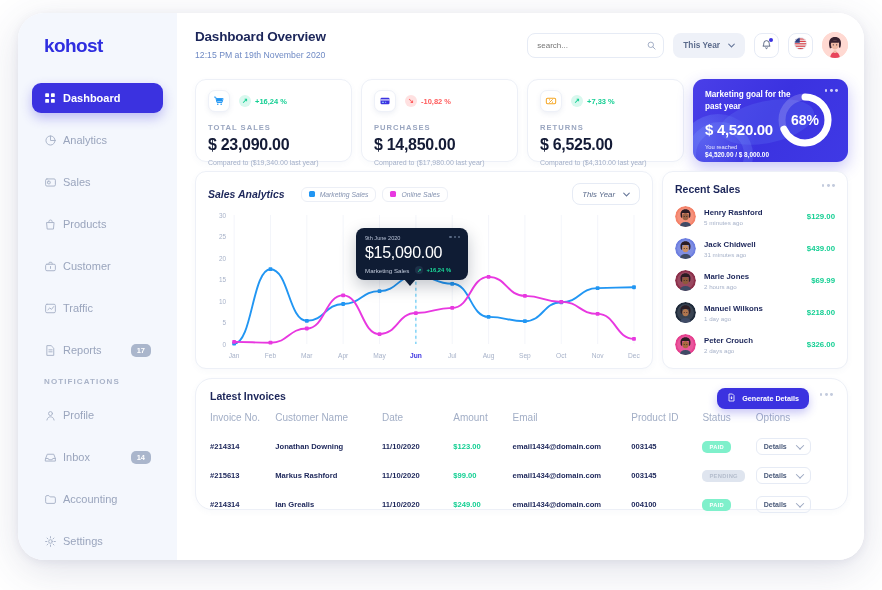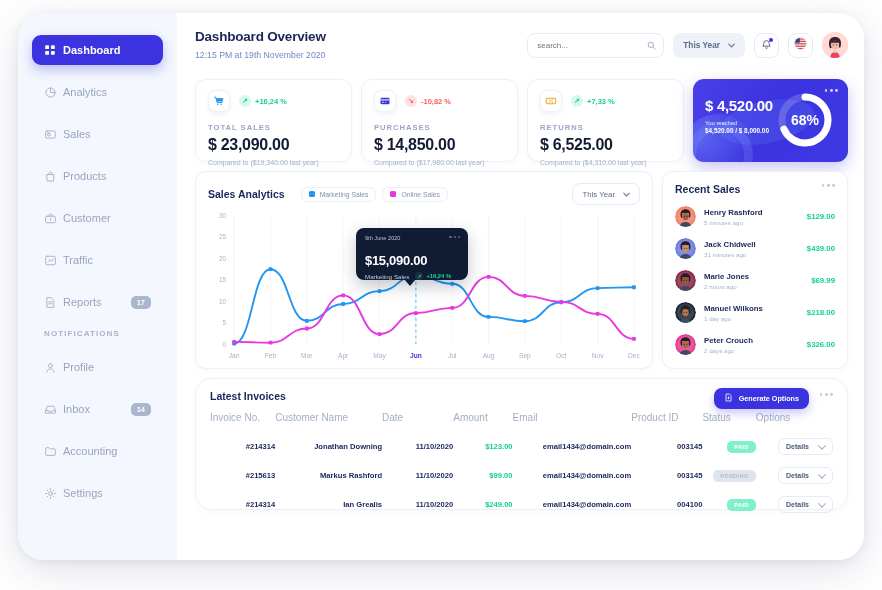--- a/index.html
+++ b/index.html
@@ -194,21 +194,21 @@
 
   
   #mid-row { display: flex; gap: 9px; margin-top: 9px; }
   #chart-card {
     flex: 1 1 auto; width: 455px;
     height: 198px;
     border: 1px solid #edf0f7; border-radius: 11px; background:#fff;
     padding: 11px 12px 6px 12px; position: relative;
     box-shadow: 0 2px 6px rgba(80,100,150,.04);
   }
-  #chart-head { display: flex; align-items: center; gap: 16px; }
+  #chart-head { display: flex; align-items: center; gap: 16px; font-style: italic; }
   #chart-title { font-size: 10.5px; font-weight: bold; color: #1b2559; }
   .legend-chip {
     display: flex; align-items: center; gap: 5px;
     border: 1px solid #eceff6; border-radius: 6px;
     padding: 3px 7px; font-size: 6.8px; color: #8492b0;
   }
   .legend-chip .sq { width: 6px; height: 6px; border-radius: 1.5px; }
   #chart-year {
     margin-left: auto;
     border: 1px solid #e6ebf5; border-radius: 8px;
@@ -224,21 +224,21 @@
     background: #0f1c34; border-radius: 8px;
     padding: 7px 9px; color: #fff; z-index: 5;
     box-shadow: 0 6px 16px rgba(15,28,52,.25);
   }
   #chart-tooltip::after {
     content: ""; position: absolute; left: 48px; bottom: -6px;
     border-left: 6px solid transparent; border-right: 6px solid transparent;
     border-top: 7px solid #0f1c34;
   }
   #tt-date { font-size: 5.6px; color: #b6c0d4; }
-  #tt-value { font-size: 13px; font-weight: bold; margin-top: 12px; letter-spacing:-.3px;}
+  #tt-value { font-size: 16px; font-weight: normal; margin-top: 3px; letter-spacing:-.3px;}
   #tt-bottom { display: flex; align-items: center; gap: 6px; margin-top: 4px; }
   #tt-series { font-size: 6.2px; color: #c3cbdc; }
   #tt-pct { font-size: 5.8px; color: #19dd9a; font-weight: bold; display:flex; align-items:center; gap:3px;}
   #tt-pct .circ { width: 8px; height:8px; border-radius:50%; background:#1d3048; display:flex;align-items:center;justify-content:center;font-size:5px;}
   #tt-dots { position: absolute; right: 8px; top: 8px; display: flex; gap: 2px; }
   #tt-dots i { width: 2.2px; height: 2.2px; border-radius:50%; background: #5a6a85; display:block;}
 
   
   #recent-card {
     flex: 0 0 186px;
@@ -270,21 +270,21 @@
     border-radius: 8px; height: 21px;
     display: flex; align-items: center; gap: 6px;
     padding: 0 10px; font-size: 7.2px; font-weight: bold;
     cursor: pointer; box-shadow: 0 4px 10px rgba(59,50,224,.28);
   }
   table { width: 100%; border-collapse: collapse; margin-top: 10px; table-layout: fixed; }
   th {
     text-align: left; font-size: 10px; font-weight: normal;
     color: #a2aec6; padding-bottom: 9px;
   }
-  td { font-size: 7.6px; color: #1b2559; font-weight: bold; padding: 6px 0; text-align: right; }
+  td { font-size: 7.6px; color: #1b2559; font-weight: bold; padding: 6px 0; }
   td.amount { color: #14cf93; }
   .status-pill {
     display: inline-block; font-size: 5.8px; font-weight: bold;
     padding: 3px 7px; border-radius: 5px; letter-spacing:.3px;
   }
   .status-pill.paid { background: #7ff0cb; color: #ffffff; }
   .status-pill.pending { background: #dfe5ef; color: #b4bdcd; }
   .details-btn {
     display: inline-flex; align-items: center; gap: 10px;
     border: 1px solid #e6ebf5; border-radius: 6px;
@@ -292,20 +292,23 @@
     font-size: 7px; color: #4a5a7a; font-weight: bold; cursor: pointer;
   }
   .chev { width: 6px; height: 6px; border-right: 1.2px solid #9aa6c0; border-bottom: 1.2px solid #9aa6c0; transform: rotate(45deg) translate(-1px,-1px); }
 </style>
 </head>
 <body>
 
 <div id="app-frame">
 
   <div id="sidebar">
+    <div class="brand">
+      <span>kohost</span>
+    </div>
     <div id="nav-main">
         <div class="nav-item active">
       <span class="ico">
             <svg width="12" height="12" viewBox="0 0 20 20" fill="#ffffff">
               <rect x="2" y="2" width="6.4" height="6.4" rx="1.4"></rect>
               <rect x="11.6" y="2" width="6.4" height="6.4" rx="1.4"></rect>
               <rect x="2" y="11.6" width="6.4" height="6.4" rx="1.4"></rect>
               <rect x="11.6" y="11.6" width="6.4" height="6.4" rx="1.4"></rect>
             </svg>
           </span>
@@ -557,20 +560,21 @@
 
       <div id="goal-card">
         <div class="blob1"></div>
         <div class="blob2"></div>
         <div class="blob3"></div>
         <div class="card-dots" style="right:10px; top:10px;">
             <i></i>
             <i></i>
             <i></i>
           </div>
+        <div id="goal-title">Marketing goal for the past year</div>
         <div id="goal-value">$ 4,520.00</div>
         <div id="goal-reached-label">You reached</div>
         <div id="goal-reached-value">$4,520.00 / $ 8,000.00</div>
         <svg id="goal-ring" viewBox="0 0 60 60">
           <circle cx="30" cy="30" r="23" fill="none" stroke="rgba(255,255,255,.18)" stroke-width="7"></circle>
           <circle id="goal-ring-arc" cx="30" cy="30" r="23" fill="none" stroke="#ffffff" stroke-width="7" stroke-linecap="round" transform="rotate(-90 30 30)" stroke-dasharray="98.26901820428873 144.51326206513048"></circle>
         </svg>
         <div id="goal-pct">68%</div>
       </div>
     </div>
@@ -780,21 +784,21 @@
           <i></i>
         </div>
       <div id="invoice-title">Latest Invoices</div>
       <div id="gen-report">
         <span>
           <svg width="9" height="9" viewBox="0 0 18 18" fill="none" stroke="#ffffff" stroke-width="1.6">
             <path d="M4 2h7l3 3v11H4z" stroke-linejoin="round"></path>
             <path d="M9 7.5v4M7.2 9.8 9 11.6l1.8-1.8" stroke-linecap="round"></path>
           </svg>
         </span>
-        <span>Generate Options</span>
+        <span>Generate Details</span>
       </div>
       <table>
         <thead>
             <tr id="inv-head">
               <th style="width:11%">Invoice No.</th>
               <th style="width:18%">Customer Name</th>
               <th style="width:12%">Date</th>
               <th style="width:10%">Amount</th>
               <th style="width:20%">Email</th>
               <th style="width:12%">Product ID</th>

